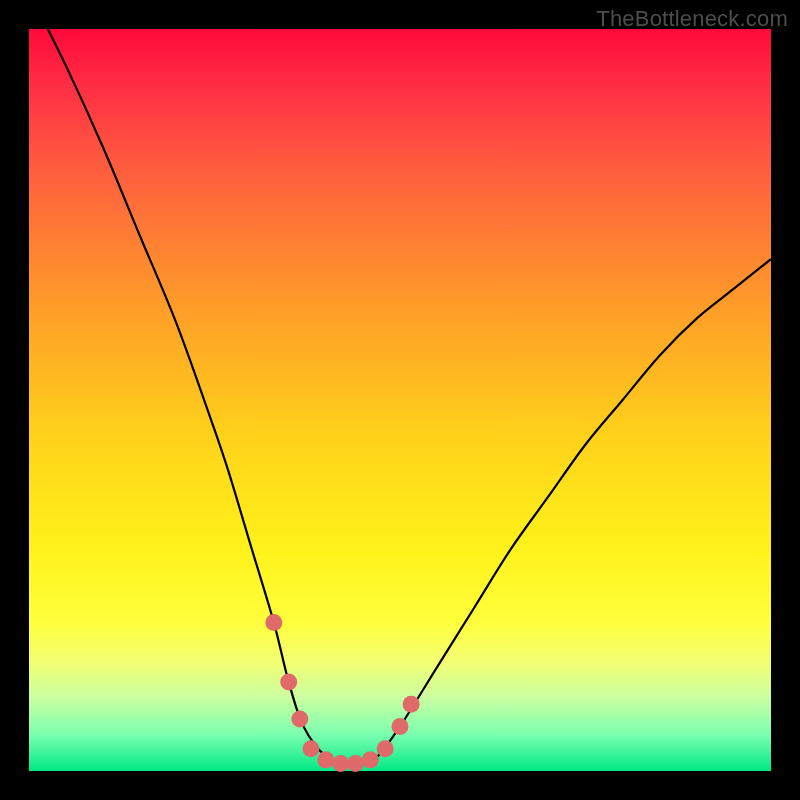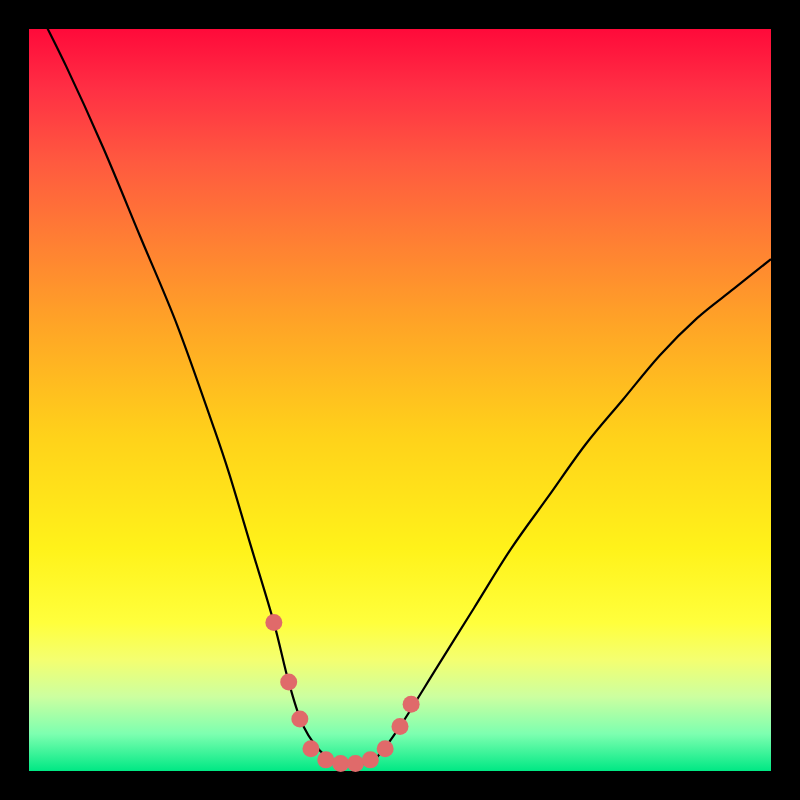--- a/index.html
+++ b/index.html
@@ -36,13 +36,14 @@
         <circle cx="281.96" cy="719.74" r="8.5" fill="#e06a6a"></circle>
         <circle cx="296.8" cy="730.87" r="8.5" fill="#e06a6a"></circle>
         <circle cx="311.64" cy="734.58" r="8.5" fill="#e06a6a"></circle>
         <circle cx="326.48" cy="734.58" r="8.5" fill="#e06a6a"></circle>
         <circle cx="341.32" cy="730.87" r="8.5" fill="#e06a6a"></circle>
         <circle cx="356.15999999999997" cy="719.74" r="8.5" fill="#e06a6a"></circle>
         <circle cx="371" cy="697.48" r="8.5" fill="#e06a6a"></circle>
         <circle cx="382.13" cy="675.22" r="8.5" fill="#e06a6a"></circle>
       </g>
   </svg>
+  <div class="watermark">TheBottleneck.com</div>
 </div>
 
 </body></html>

